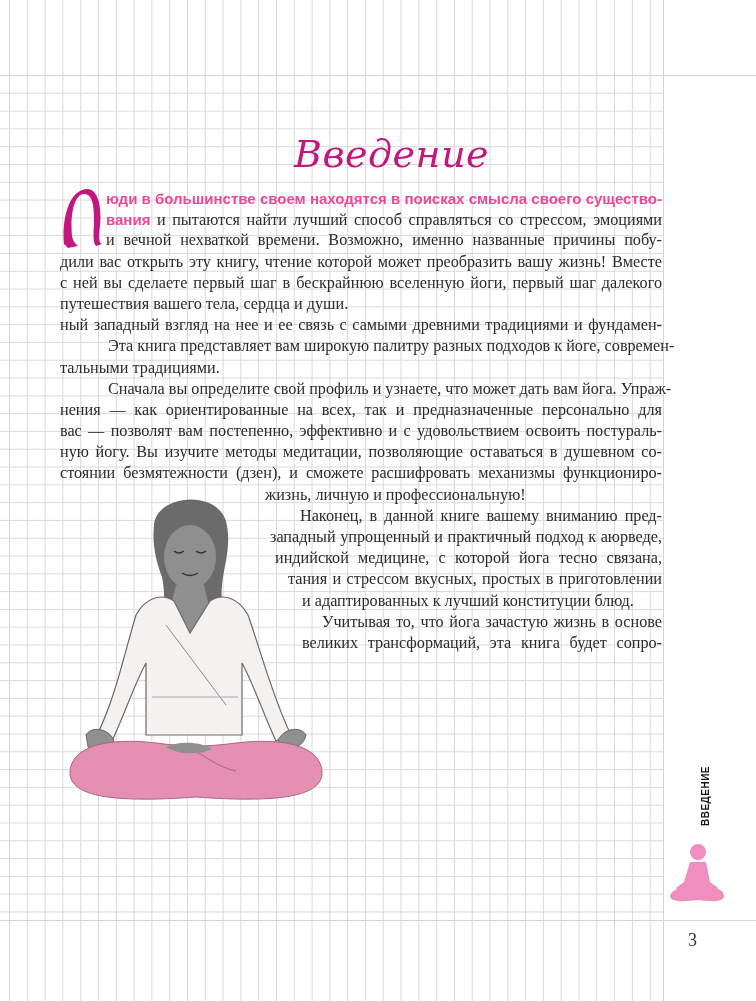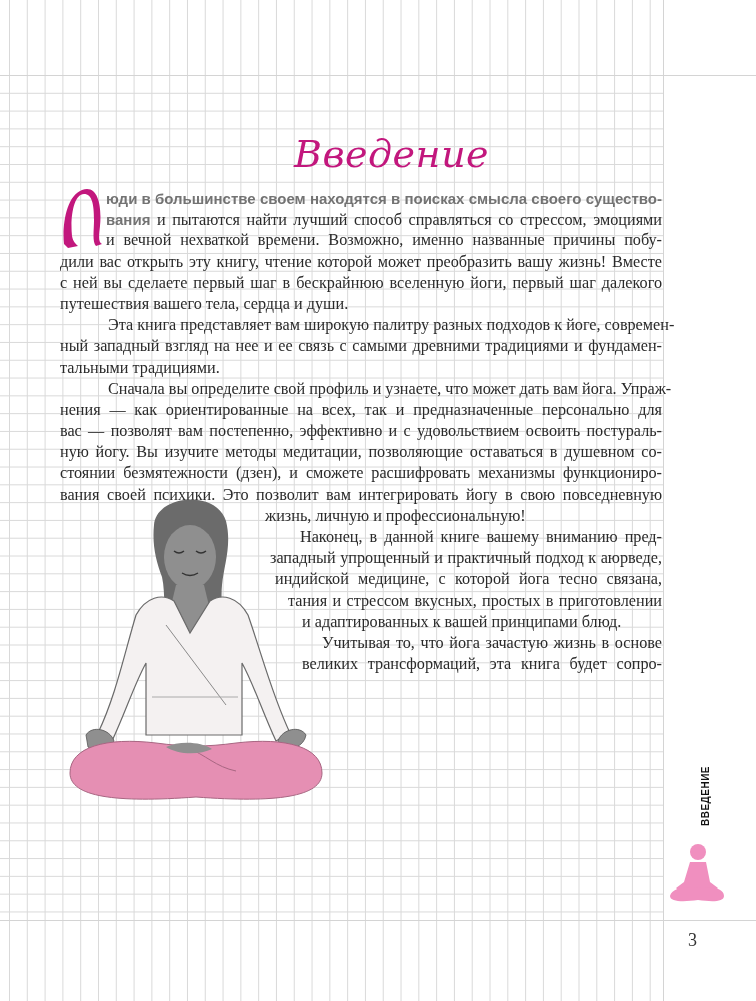--- a/index.html
+++ b/index.html
@@ -43,21 +43,21 @@
     }
     .text-block {
       position: absolute; left: 60px; top: 188px; width: 602px;
       font-size: 16.2px; line-height: 21.2px;
       text-align: justify;
     }
     .line { display: block; white-space: nowrap; text-align-last: justify; height: 21.2px; }
     .line.last { text-align-last: left; }
     .lead {
       font-family: "Liberation Sans", "DejaVu Sans", sans-serif; font-weight: bold;
-      color: #737373; font-size: 15px;
+      color: #ec4899; font-size: 15px;
     }
     .indent-first { padding-left: 48px; }
     .illustration { position: absolute; left: 66px; top: 485px; width: 260px; height: 320px; }
     .side-label {
       position: absolute; left: 700px; top: 756px;
       transform: rotate(-90deg); transform-origin: left top;
       font-family: "Liberation Sans", "DejaVu Sans", sans-serif; font-weight: bold;
       font-size: 10px; letter-spacing: 0.5px; color: #111;
       width: 70px; text-align: left;
       top: 826px;
@@ -83,35 +83,34 @@
   <path d="M6 58 C4 40 8 10 24 4 C40 -2 44 20 42 40 C41 50 40 56 44 58 L38 60 C34 56 36 44 36 34 C36 18 34 8 26 8 C16 8 12 30 14 50 C15 56 18 58 20 60 L10 62 Z" fill="#c2177d"></path>
 </svg>
 
 <div class="text-block">
   <span class="line" style="padding-left:46px"><span class="lead">юди в большинстве своем находятся в поисках смысла своего существо-</span></span>
   <span class="line" style="padding-left:46px"><span class="lead">вания</span><span> и пытаются найти лучший способ справляться со стрессом, эмоциями</span></span>
   <span class="line" style="padding-left:46px">и вечной нехваткой времени. Возможно, именно названные причины побу-</span>
   <span class="line">дили вас открыть эту книгу, чтение которой может преобразить вашу жизнь! Вместе</span>
   <span class="line">с ней вы сделаете первый шаг в бескрайнюю вселенную йоги, первый шаг далекого</span>
   <span class="line last">путешествия вашего тела, сердца и души.</span>
+  <span class="line">ный западный взгляд на нее и ее связь с самыми древними традициями и фундамен-</span>
   <span class="line indent-first">Эта книга представляет вам широкую палитру разных подходов к йоге, современ-</span>
-  <span class="line">ный западный взгляд на нее и ее связь с самыми древними традициями и фундамен-</span>
   <span class="line last">тальными традициями.</span>
   <span class="line indent-first">Сначала вы определите свой профиль и узнаете, что может дать вам йога. Упраж-</span>
   <span class="line">нения — как ориентированные на всех, так и предназначенные персонально для</span>
   <span class="line">вас — позволят вам постепенно, эффективно и с удовольствием освоить постураль-</span>
   <span class="line">ную йогу. Вы изучите методы медитации, позволяющие оставаться в душевном со-</span>
   <span class="line">стоянии безмятежности (дзен), и сможете расшифровать механизмы функциониро-</span>
-  <span class="line">вания своей психики. Это позволит вам интегрировать йогу в свою повседневную</span>
   <span class="line last" style="padding-left:205px">жизнь, личную и профессиональную!</span>
   <span class="line" style="padding-left:240px">Наконец, в данной книге вашему вниманию пред-</span>
   <span class="line" style="padding-left:210px">западный упрощенный и практичный подход к аюрведе,</span>
   <span class="line" style="padding-left:215px">индийской медицине, с которой йога тесно связана,</span>
   <span class="line" style="padding-left:228px">тания и стрессом вкусных, простых в приготовлении</span>
-  <span class="line last" style="padding-left:242px">и адаптированных к вашей принципами блюд.</span>
+  <span class="line last" style="padding-left:242px">и адаптированных к лучший конституции блюд.</span>
   <span class="line" style="padding-left:262px">Учитывая то, что йога зачастую жизнь в основе</span>
   <span class="line" style="padding-left:242px">великих трансформаций, эта книга будет сопро-</span>
 </div>
 
 <svg class="illustration" viewBox="0 0 260 320">
 
   <path d="M88 40 C90 10 150 4 160 36 C166 60 158 80 156 100 C154 120 160 140 150 150 L104 150 C96 130 100 110 96 92 C90 76 86 60 88 40 Z" fill="#6b6b6b"></path>
 
   <ellipse cx="124" cy="72" rx="26" ry="32" fill="#8f8f8f"></ellipse>
   <path d="M108 66 Q113 70 118 66" stroke="#333" stroke-width="1.4" fill="none"></path>

